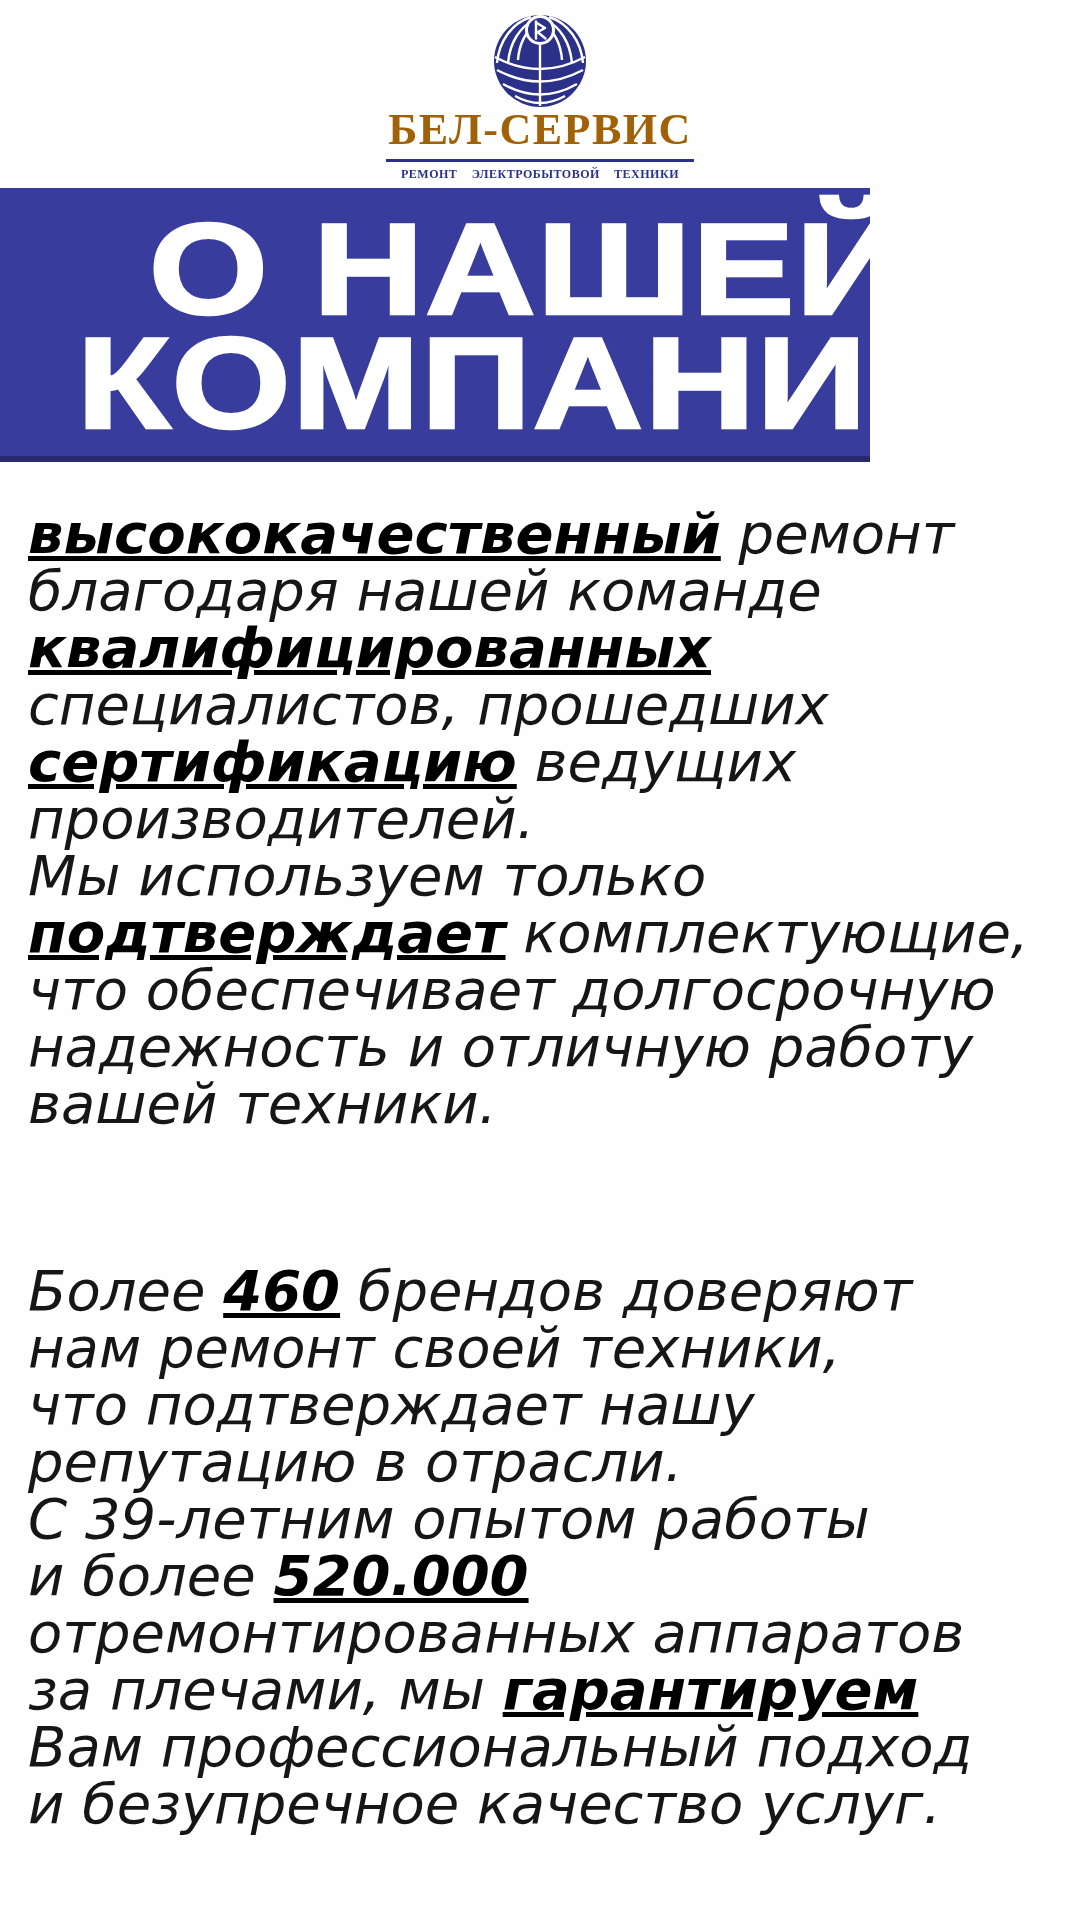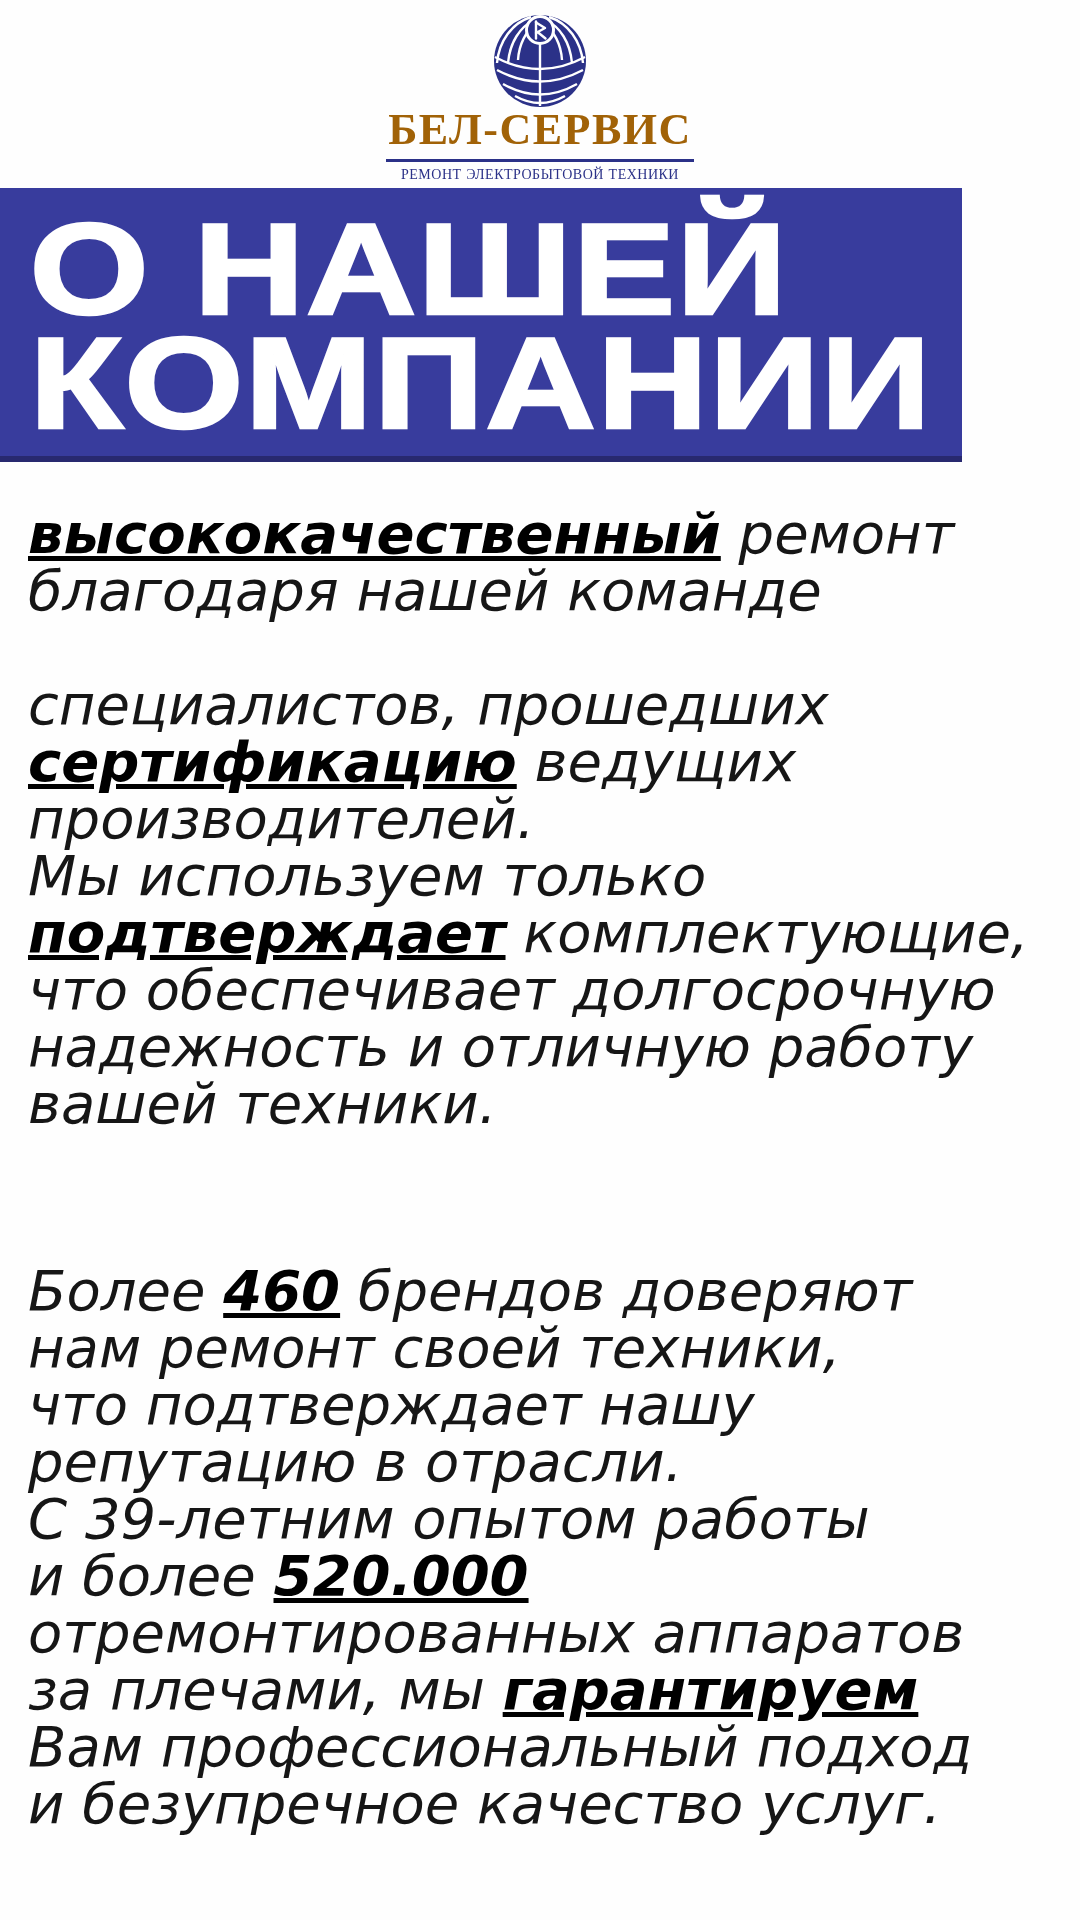--- a/index.html
+++ b/index.html
@@ -17,27 +17,27 @@
   .wordmark-inner{
     display:inline-block;
     font-family:"Liberation Serif",serif;
     font-weight:bold;font-size:44px;line-height:1;
     letter-spacing:1.5px;color:#a16207;
     padding:0 2px 7px 2px;border-bottom:3px solid #2b3188;
   }
   .tagline{
     position:absolute;top:167px;left:401px;width:278px;
     display:flex;justify-content:space-between;
-    font-family:"Liberation Serif",serif;font-weight:normal;
-    font-size:14px;color:#2b3188;letter-spacing:0.5px;white-space:nowrap;
+    font-family:"Liberation Serif",serif;font-weight:bold;
+    font-size:12px;color:#2b3188;letter-spacing:0.5px;white-space:nowrap;
   }
   
   .banner{
-    position:absolute;top:188px;left:0;width:962px;height:268px;
-    background:#383c9d;border-bottom:6px solid #28296f;
+    position:absolute;top:188px;left:0;width:870px;height:268px;
+    background:#383c9d;border-bottom:6px solid #28296f;text-align:center;
   }
   .banner-title{
     margin:0;padding:24px 0 0 25px;
     font-family:"Liberation Sans",sans-serif;
     font-weight:bold;color:#ffffff;
     font-size:130px;line-height:114px;letter-spacing:1px;
     -webkit-text-stroke:2.5px #ffffff;
     transform:scaleX(1.18);transform-origin:0 0;
     white-space:nowrap;
   }
@@ -99,21 +99,21 @@
 </div>
 
 <div class="banner">
   <h1 class="banner-title"><span>О НАШЕЙ</span><br>
     <span>КОМПАНИИ</span>
   </h1>
 </div>
 
 <p class="body-par par-1"><span class="accent">высококачественный</span><span> ремонт
 благодаря нашей команде
-</span><span>
+</span><span class="accent">квалифицированных</span><span>
 специалистов, прошедших
 </span><span class="accent">сертификацию</span><span> ведущих
 производителей.
 Мы используем только
 </span><span class="accent">подтверждает</span><span> комплектующие,
 что обеспечивает долгосрочную
 надежность и отличную работу
 вашей техники.</span></p>
 
 <p class="body-par par-2"><span>Более </span><span class="accent">460</span><span> брендов доверяют

